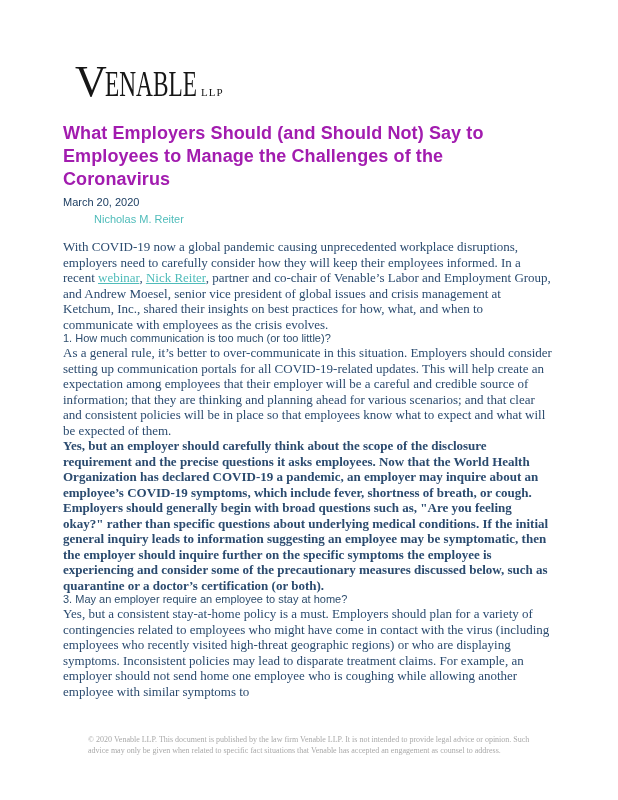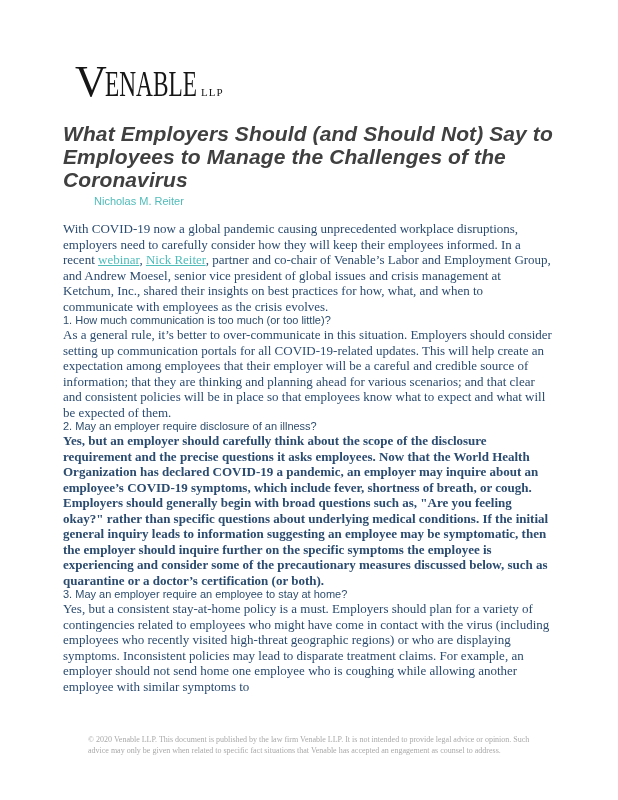--- a/index.html
+++ b/index.html
@@ -22,26 +22,25 @@
   }
   .logo text {
     fill: #161616;
     font-family: "Liberation Serif", serif;
   }
   .logo-v   { font-size: 44px; }
   .logo-rest{ font-size: 35px; }
   .logo-llp { font-size: 11px; letter-spacing: 1px; }
   h1.title {
     margin: 14px 0 0 0;
-    font-size: 21px;
+    font-size: 18px;
     line-height: 23px;
     font-weight: bold;
-    color: #404040;
+    color: #a21caf;
     letter-spacing: 0.1px;
-    font-style: italic;
   }
   .date {
     margin-top: 5px;
     font-size: 11px;
     line-height: 13px;
     color: #1d3e62;
   }
   .author {
     display: inline-block;
     margin-top: 3px;
@@ -97,31 +96,31 @@
   <div class="content">
 
     <svg class="logo" width="160" height="48" viewBox="0 0 160 48" aria-hidden="true">
       <text class="logo-v" x="0" y="40">V</text>
       <text class="logo-rest" x="30" y="40" textLength="92" lengthAdjust="spacingAndGlyphs">ENABLE</text>
       <text class="logo-llp" x="126" y="40">LLP</text>
     </svg>
 
     <h1 class="title">What Employers Should (and Should Not) Say to Employees to Manage the Challenges of the Coronavirus</h1>
 
+    <div class="date">March 20, 2020</div>
 
     <div>
       <a class="author">Nicholas M. Reiter</a>
     </div>
 
     <p class="body intro"><span>With COVID-19 now a global pandemic causing unprecedented workplace disruptions, employers need to carefully consider how they will keep their employees informed. In a recent </span><a class="link">webinar</a><span>, </span><a class="link">Nick Reiter</a><span>, partner and co-chair of Venable’s Labor and Employment Group, and Andrew Moesel, senior vice president of global issues and crisis management at Ketchum, Inc., shared their insights on best practices for how, what, and when to communicate with employees as the crisis evolves.</span></p>
 
     <h3 class="q q1">1. How much communication is too much (or too little)?</h3>
     <p class="body a1">As a general rule, it’s better to over-communicate in this situation. Employers should consider setting up communication portals for all COVID-19-related updates. This will help create an expectation among employees that their employer will be a careful and credible source of information; that they are thinking and planning ahead for various scenarios; and that clear and consistent policies will be in place so that employees know what to expect and what will be expected of them.</p>
 
-    <h3 class="q q2">2. May an employer require disclosure of an illness?</h3>
     <p class="body a2">Yes, but an employer should carefully think about the scope of the disclosure requirement and the precise questions it asks employees. Now that the World Health Organization has declared COVID-19 a pandemic, an employer may inquire about an employee’s COVID-19 symptoms, which include fever, shortness of breath, or cough. Employers should generally begin with broad questions such as, "Are you feeling okay?" rather than specific questions about underlying medical conditions. If the initial general inquiry leads to information suggesting an employee may be symptomatic, then the employer should inquire further on the specific symptoms the employee is experiencing and consider some of the precautionary measures discussed below, such as quarantine or a doctor’s certification (or both).</p>
 
     <h3 class="q q3">3. May an employer require an employee to stay at home?</h3>
     <p class="body a3">Yes, but a consistent stay-at-home policy is a must. Employers should plan for a variety of contingencies related to employees who might have come in contact with the virus (including employees who recently visited high-threat geographic regions) or who are displaying symptoms. Inconsistent policies may lead to disparate treatment claims. For example, an employer should not send home one employee who is coughing while allowing another employee with similar symptoms to</p>
 
   </div>
 
   <footer class="copyright">© 2020 Venable LLP. This document is published by the law firm Venable LLP. It is not intended to provide legal advice or opinion. Such advice may only be given when related to specific fact situations that Venable has accepted an engagement as counsel to address.</footer>
 </div>
 

